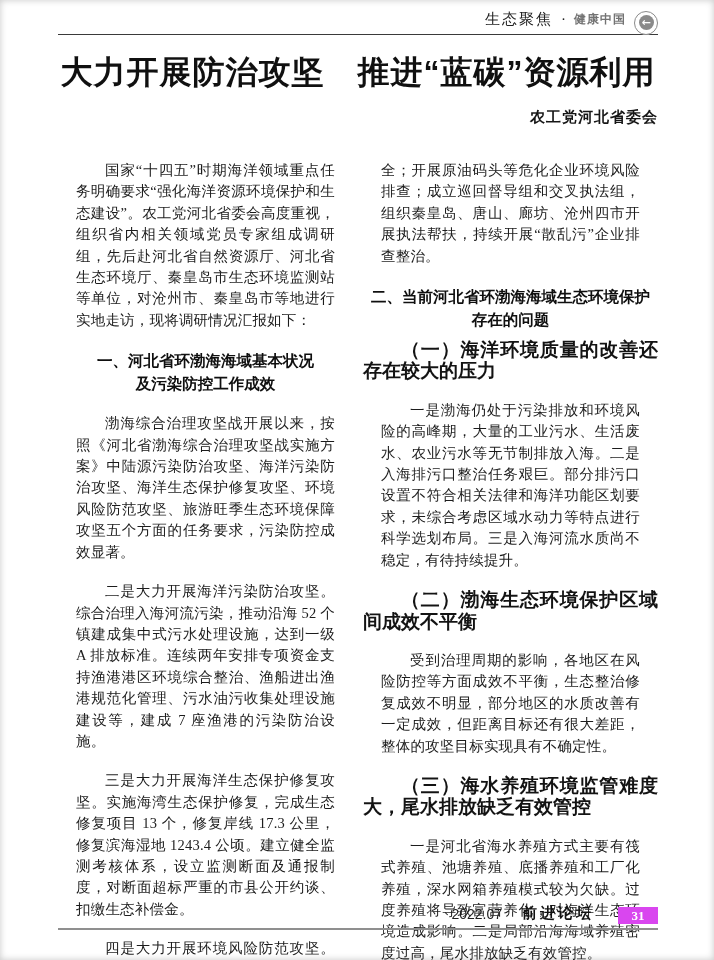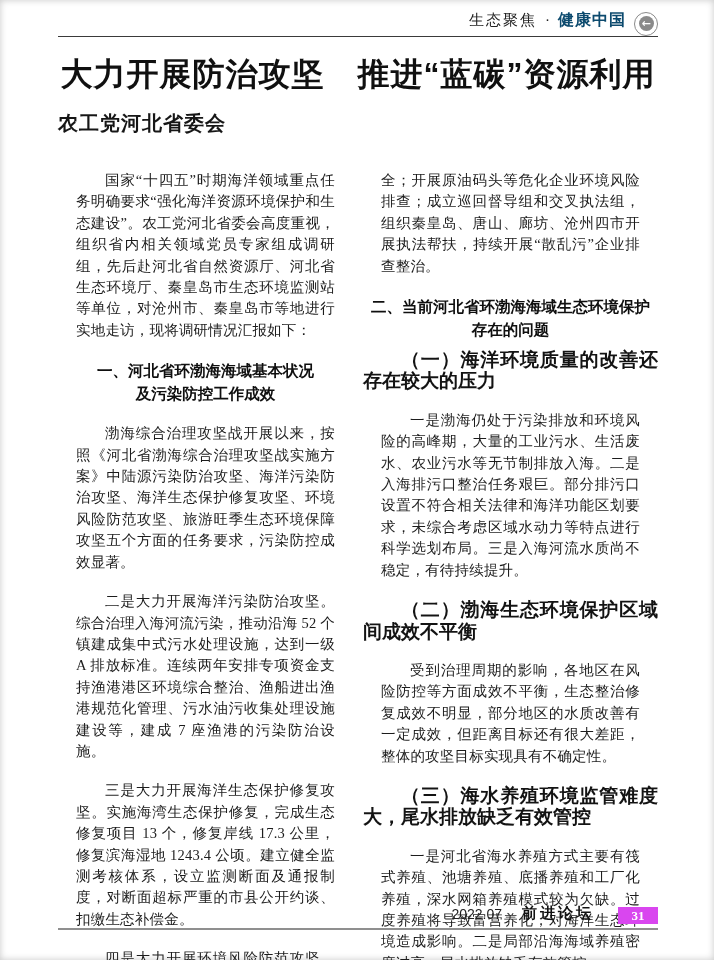--- a/index.html
+++ b/index.html
@@ -22,21 +22,21 @@
     padding-top: 10px; padding-bottom: 5px;
     border-bottom: 1.5px solid #3a3a3a;
   }
   .header-cat {
     font-family: "Liberation Serif", "DejaVu Serif", serif;
     font-size: 15px; letter-spacing: 2px; color: #222;
   }
   .header-sep { font-size: 15px; color: #222; }
   .header-topic {
     font-family: "Liberation Sans", "DejaVu Sans", sans-serif;
-    font-weight: bold; font-size: 16px; letter-spacing: 1px; color: #0c4a6e;
+    font-weight: bold; font-size: 12px; letter-spacing: 1px; color: #737373;
   }
   .header-icon {
     width: 24px; height: 24px; border: 1.5px solid #8a8a8a; border-radius: 50%;
     display: flex; align-items: center; justify-content: center;
     box-sizing: border-box; margin-bottom: -6px; background: #fff;
   }
   .header-icon .inner {
     width: 15px; height: 15px; border-radius: 50%;
     background: #8a8a8a; color: #fff;
     display: flex; align-items: center; justify-content: center;
@@ -49,24 +49,24 @@
     text-align: center;
     font-family: "Liberation Sans", "DejaVu Sans", sans-serif;
     font-weight: bold;
     font-size: 32px;
     letter-spacing: 1px;
     color: #101010;
     white-space: nowrap;
   }
   .author {
     margin-top: 13px;
-    text-align: left;
+    text-align: right;
     font-family: "Liberation Sans", "DejaVu Sans", sans-serif;
     font-weight: bold;
-    font-size: 20px;
+    font-size: 15px;
     letter-spacing: 1px;
     color: #161616;
   }
   
   .columns { display: flex; gap: 10px; margin-top: 15px; }
   .col { flex: 1; min-width: 0; }
   .para {
     margin: 18px;
     font-size: 14.5px;
     line-height: 21.4px;

